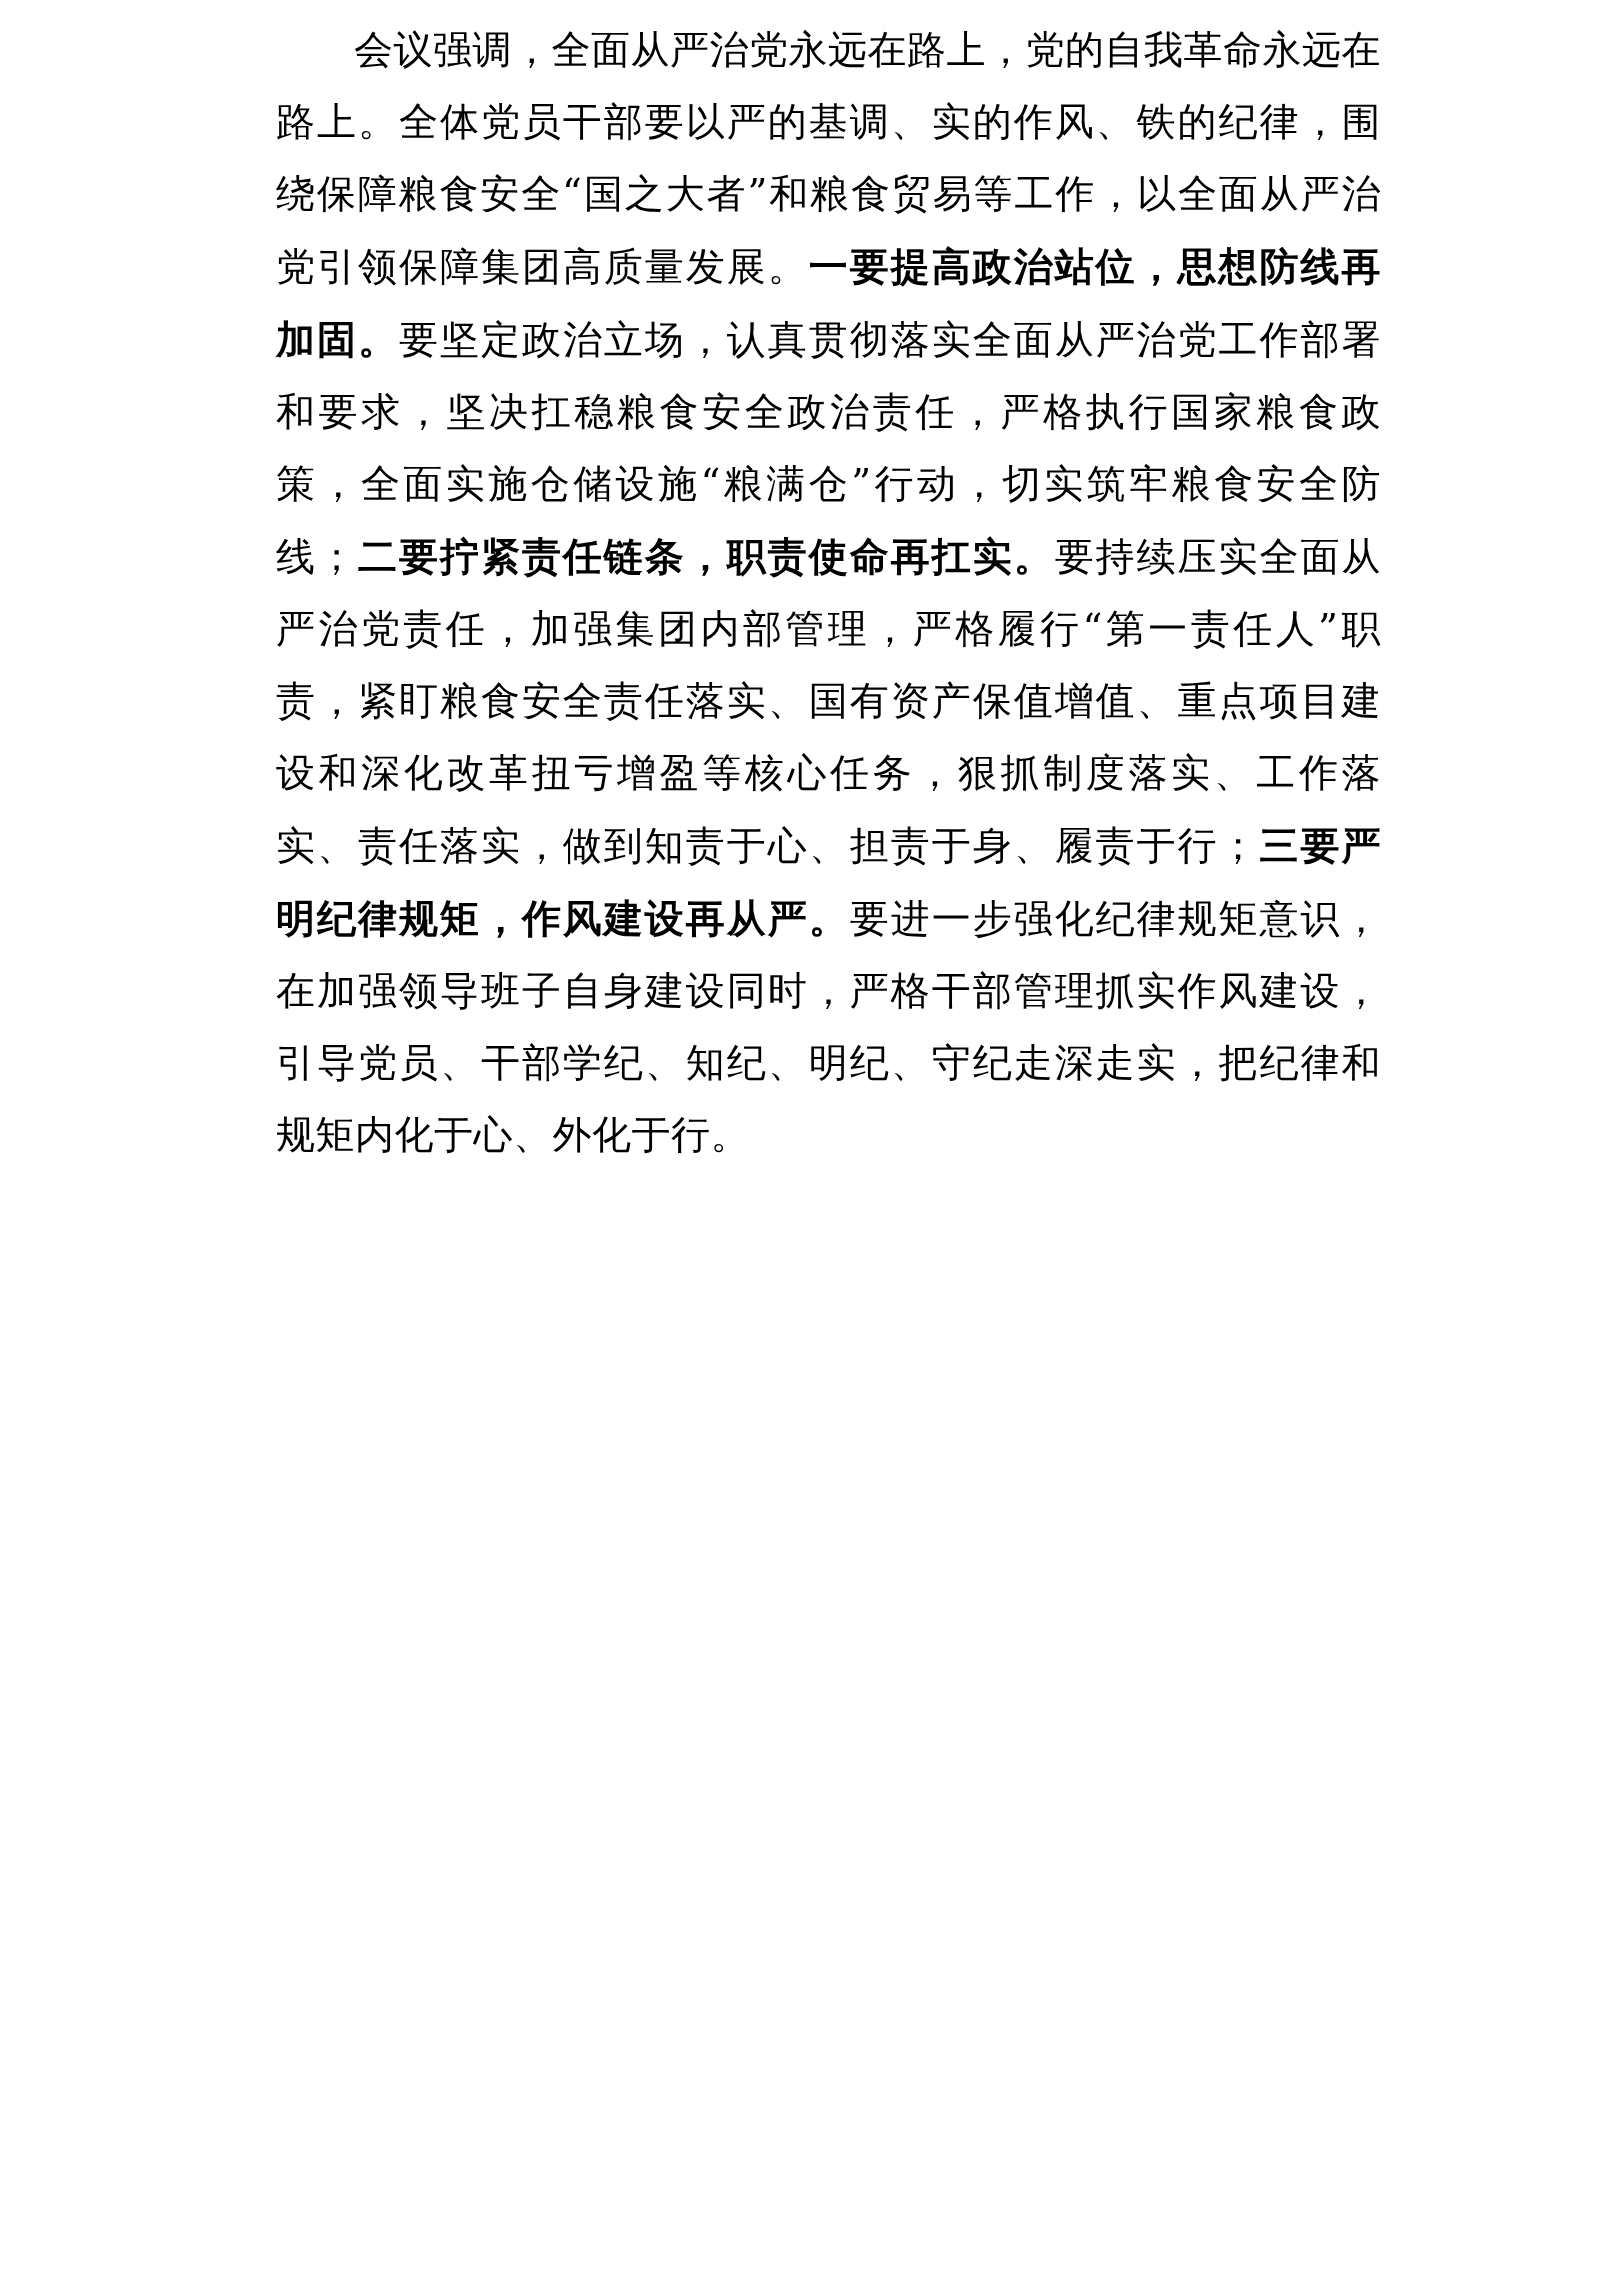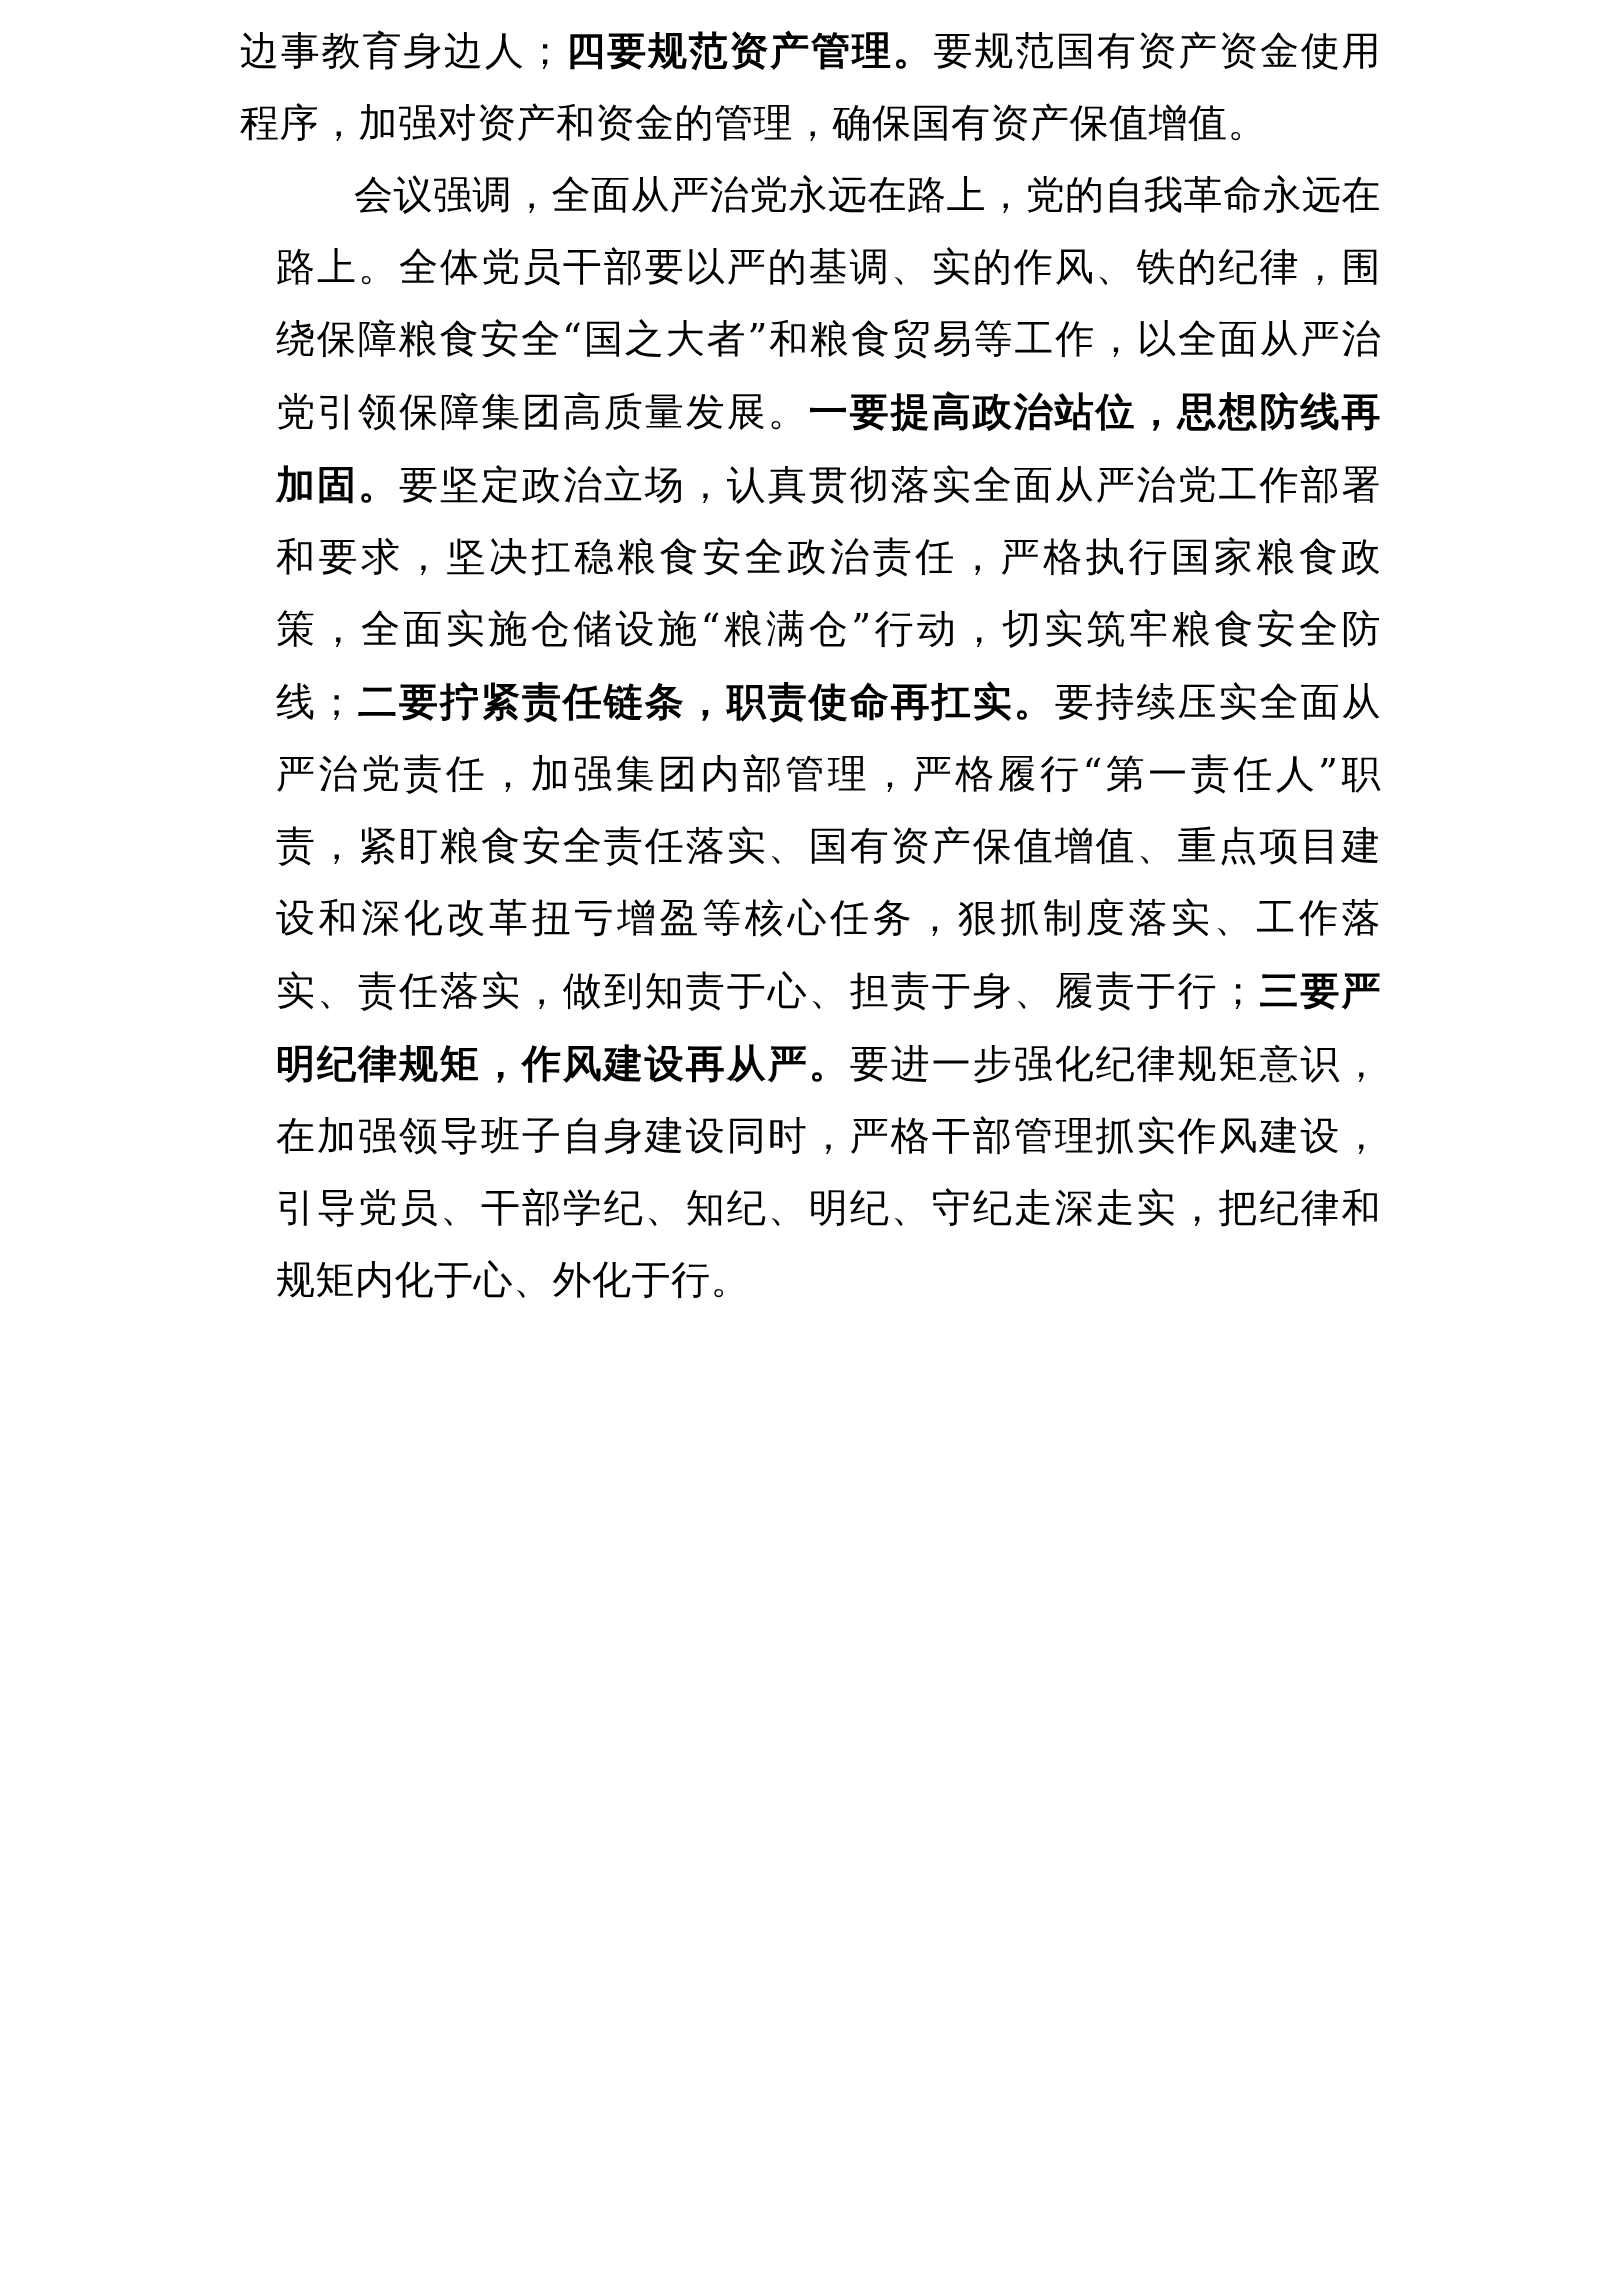--- a/index.html
+++ b/index.html
@@ -40,17 +40,16 @@
   }
   .b {
     font-weight: bold;
   }
 </style>
 </head>
 <body>
 
 <div class="page">
   <div class="doc-body" id="doc-body">
-      <p class="para"><span>边事教育身边人；</span><span class="b">四要规范资产管理。</span><span>要规范国有资产资金使用程序，加强对资产和资金的管理，确保国有资产保值增值。</span></p>
       <p class="para indent"><span>会议强调，全面从严治党永远在路上，党的自我革命永远在路上。全体党员干部要以严的基调、实的作风、铁的纪律，围绕保障粮食安全“国之大者”和粮食贸易等工作，以全面从严治党引领保障集团高质量发展。</span><span class="b">一要提高政治站位，思想防线再加固。</span><span>要坚定政治立场，认真贯彻落实全面从严治党工作部署和要求，坚决扛稳粮食安全政治责任，严格执行国家粮食政策，全面实施仓储设施“粮满仓”行动，切实筑牢粮食安全防线；</span><span class="b">二要拧紧责任链条，职责使命再扛实。</span><span>要持续压实全面从严治党责任，加强集团内部管理，严格履行“第一责任人”职责，紧盯粮食安全责任落实、国有资产保值增值、重点项目建设和深化改革扭亏增盈等核心任务，狠抓制度落实、工作落实、责任落实，做到知责于心、担责于身、履责于行；</span><span class="b">三要严明纪律规矩，作风建设再从严。</span><span>要进一步强化纪律规矩意识，在加强领导班子自身建设同时，严格干部管理抓实作风建设，引导党员、干部学纪、知纪、明纪、守纪走深走实，把纪律和规矩内化于心、外化于行。</span></p>
     </div>
 </div>
 
 
 </body></html>

